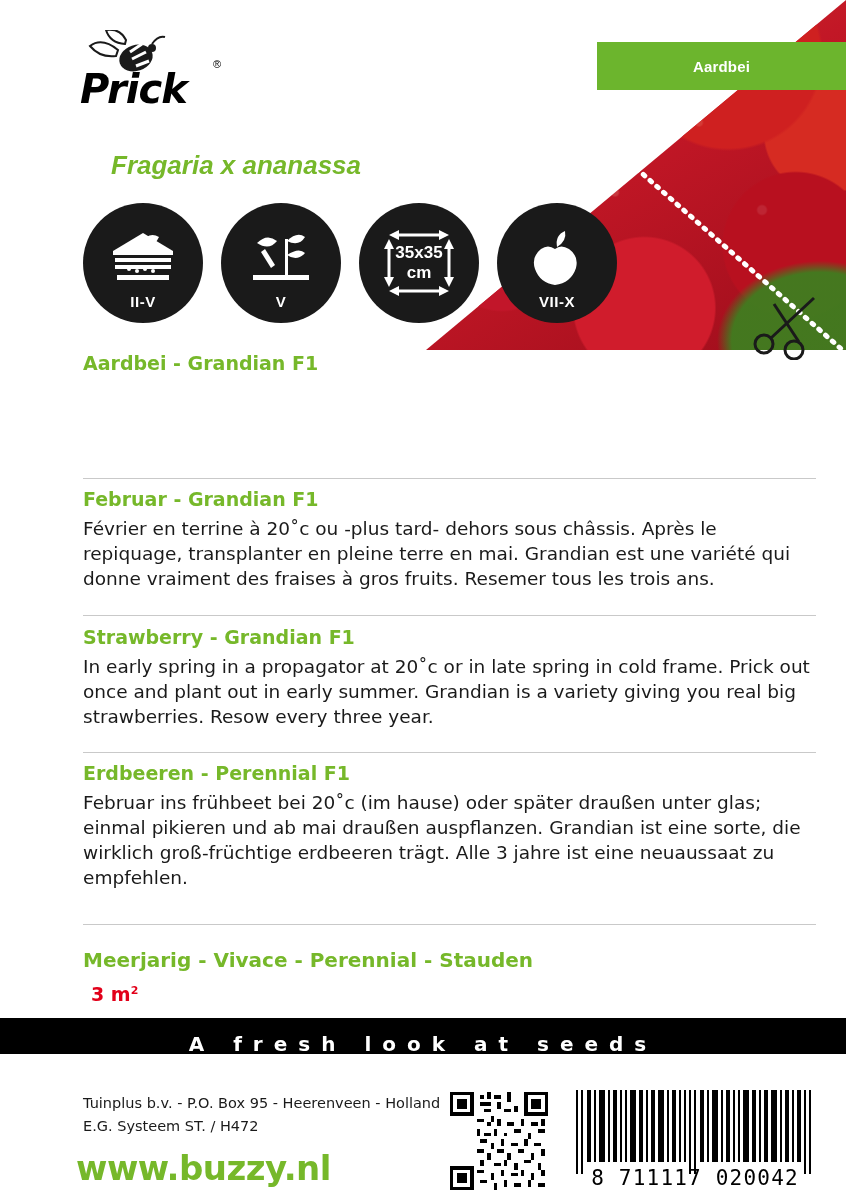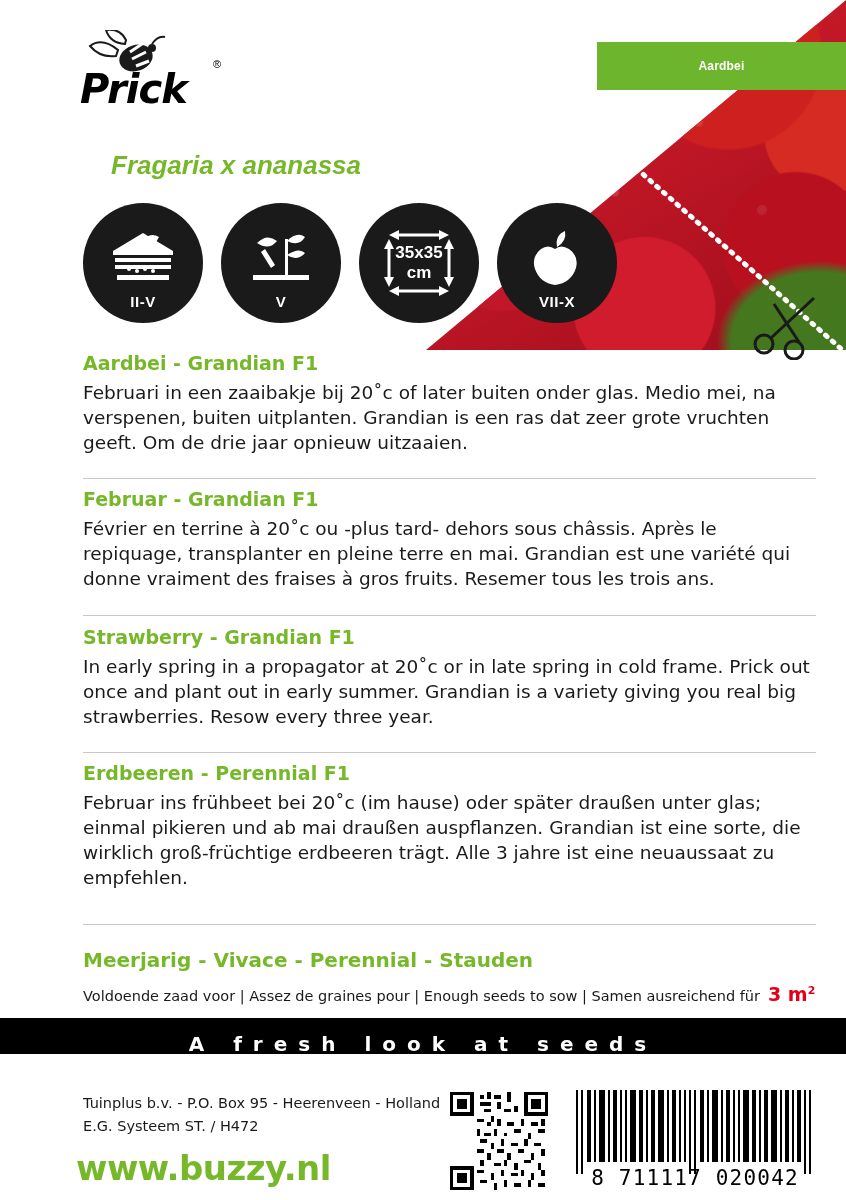--- a/index.html
+++ b/index.html
@@ -82,21 +82,21 @@
     top: 42px;
     width: 249px;
     height: 48px;
     background: #6cb52d;
     display: flex;
     align-items: center;
     justify-content: center;
   }
   .label-tab span {
     color: #ffffff;
-    font-size: 12px;
+    font-size: 15px;
     font-weight: bold;
     letter-spacing: .2px;
   }
 
   
   .logo {
     position: absolute;
     left: 74px;
     top: 30px;
     width: 170px;
@@ -399,21 +399,20 @@
         <path d="M60 44 q-2 -12 8 -16 q2 10 -8 16 z"></path>
       </g>
     </svg>
     <div class="cap">VII-X</div>
   </div>
 
 </div>
 
 <div class="block" style="top:352px;">
   <h3>Aardbei - Grandian F1</h3>
-  <p>Februari in een zaaibakje bij 20˚c of later buiten onder glas. Medio mei, na verspenen, buiten uitplanten. Grandian is een ras dat zeer grote vruchten geeft. Om de drie jaar opnieuw uitzaaien.</p>
 </div>
 <div class="divider" style="top:478px;"></div>
 
 <div class="block" style="top:488px;">
   <h3>Februar - Grandian F1</h3>
   <p>Février en terrine à 20˚c ou -plus tard- dehors sous châssis. Après le repiquage, transplanter en pleine terre en mai. Grandian est une variété qui donne vraiment des fraises à gros fruits. Resemer tous les trois ans.</p>
 </div>
 <div class="divider" style="top:615px;"></div>
 
 <div class="block" style="top:626px;">
@@ -423,21 +422,20 @@
 <div class="divider" style="top:752px;"></div>
 
 <div class="block" style="top:762px;">
   <h3>Erdbeeren - Perennial F1</h3>
   <p>Februar ins frühbeet bei 20˚c (im hause) oder später draußen unter glas; einmal pikieren und ab mai draußen auspflanzen. Grandian ist eine sorte, die wirklich groß-früchtige erdbeeren trägt.  Alle 3 jahre ist eine neuaussaat zu empfehlen.</p>
 </div>
 <div class="divider" style="top:924px;"></div>
 
 <div class="perennial">Meerjarig - Vivace - Perennial - Stauden</div>
 <div class="sow-line">
-  <span>Voldoende zaad voor | Assez de graines pour | Enough seeds to sow | Samen ausreichend für</span>
   <span class="sow-area">
     <span>3 m</span><sup>2</sup>
   </span>
 </div>
 
 <div class="black-bar">
   <span>A fresh look at seeds</span>
 </div>
 
 <div class="footer-addr">

